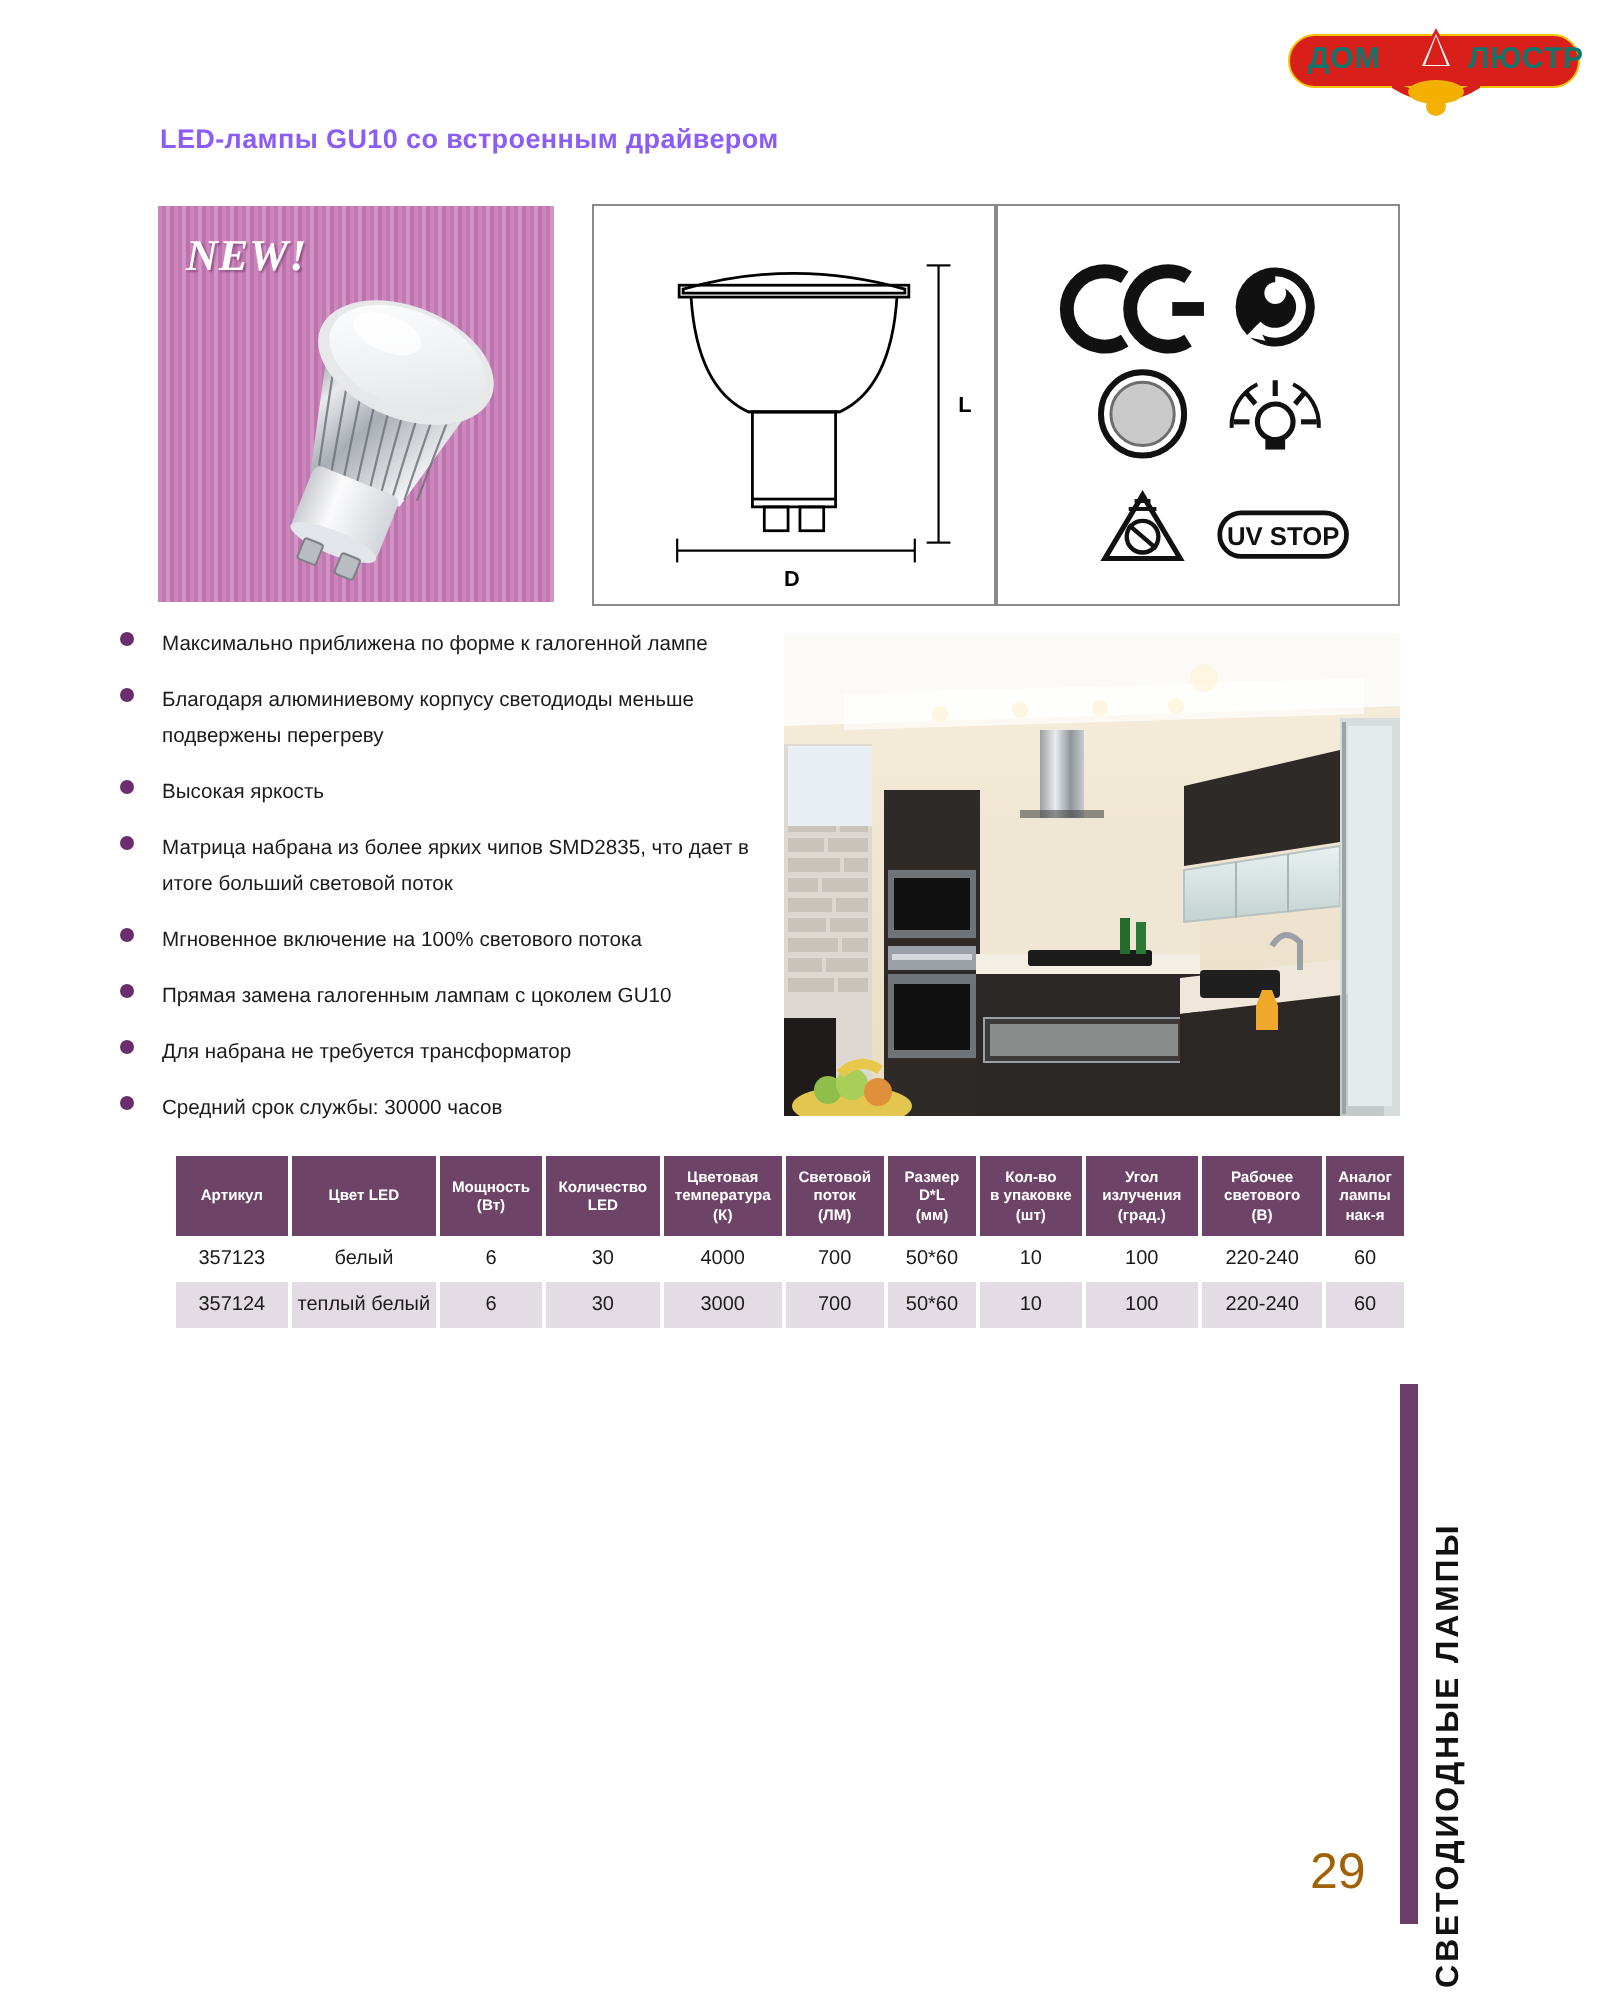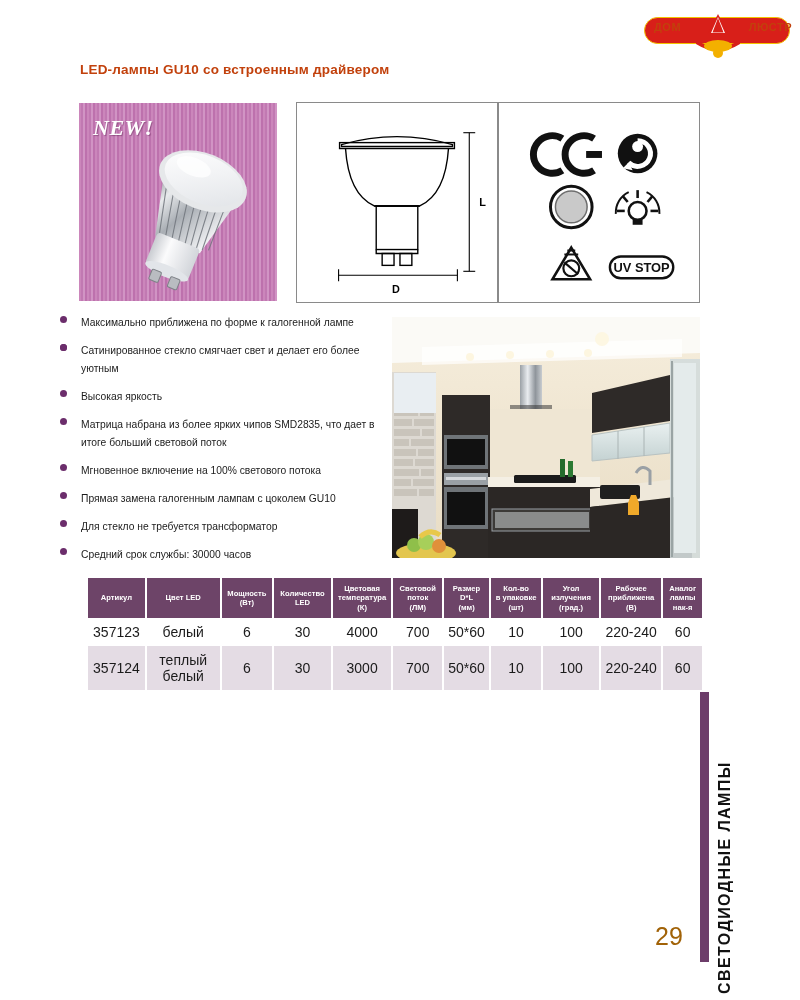--- a/index.html
+++ b/index.html
@@ -22,31 +22,31 @@
   }
   .logo-domain .ru { color: #f0a500; }
   .logo-badge {
     position: absolute; left: 0; top: 13px; width: 150px; height: 45px;
   }
   .logo-pill {
     position: absolute; left: 2px; top: 2px; width: 146px; height: 27px;
     background: #d81f19; border-radius: 14px; border: 1.6px solid #f3c200;
   }
   .logo-word {
-    position: absolute; top: 6px; font-size: 11px; font-weight: bold;
-    color: #c2410c; letter-spacing: .5px; font-family: "Liberation Sans", sans-serif;
+    position: absolute; top: 6px; font-size: 15px; font-weight: bold;
+    color: #0f766e; letter-spacing: .5px; font-family: "Liberation Sans", sans-serif;
   }
   .logo-word.left { left: 12px; }
   .logo-word.right { right: 0; }
   .logo-chand { position: absolute; left: 48px; top: -2px; width: 56px; height: 47px; }
 
   
   .page-title {
     position: absolute; left: 80px; top: 62px;
-    font-size: 13.5px; font-weight: bold; color: #c2410c;
+    font-size: 13.5px; font-weight: bold; color: #8b5cf6;
     letter-spacing: .2px;
   }
 
   
   .panel { position: absolute; border: 1px solid #8a8a8a; background: #fff; text-align: right; }
   #photo-panel { left: 78px; top: 102px; width: 200px; height: 200px; border: 1px solid #fff; overflow: hidden; }
   #draw-panel  { left: 296px; top: 102px; width: 202px; height: 201px; }
   #icons-panel { left: 498px; top: 102px; width: 202px; height: 201px; }
 
   
@@ -93,21 +93,21 @@
     position: absolute; left: 86px; top: 578px;
     width: 618px; border-collapse: separate; border-spacing: 2px 0;
   }
   .spec-table th {
     background: #6d4468; color: #fff;
     font-size: 7.6px; font-weight: bold; line-height: 9.5px;
     padding: 5px 1px; text-align: center; vertical-align: middle;
     height: 40px;
   }
   .spec-table td {
-    font-size: 14px; color: #1b1b1b; text-align: center;
+    font-size: 10px; color: #1b1b1b; text-align: center;
     padding: 6px 1px; height: 22px;
   }
   tr.row-even td { background: #ffffff; }
   tr.row-odd  td { background: #e4dce4; }
 
   
   .side-bar {
     position: absolute; left: 700px; top: 692px; width: 9px; height: 270px;
     background: #6d3d6a;
   }
@@ -277,44 +277,41 @@
     </svg>
   </div>
 
   <div class="bullets">
     <div class="bullet-row">
       <span class="bullet-dot"></span>
       <span class="bullet-text">Максимально приближена по форме к галогенной лампе</span>
     </div>
     <div class="bullet-row">
       <span class="bullet-dot"></span>
-    </div>
-    <div class="bullet-row">
-      <span class="bullet-dot"></span>
-      <span class="bullet-text">Сатинированное стекло смягчает свет и делает его более уютным</span>
+      <span class="bullet-text">Благодаря алюминиевому корпусу светодиоды меньше подвержены перегреву</span>
     </div>
     <div class="bullet-row">
       <span class="bullet-dot"></span>
       <span class="bullet-text">Высокая яркость</span>
     </div>
     <div class="bullet-row">
       <span class="bullet-dot"></span>
       <span class="bullet-text">Матрица набрана из более ярких чипов SMD2835, что дает в итоге больший световой поток</span>
     </div>
     <div class="bullet-row">
       <span class="bullet-dot"></span>
       <span class="bullet-text">Мгновенное включение на 100% светового потока</span>
     </div>
     <div class="bullet-row">
       <span class="bullet-dot"></span>
       <span class="bullet-text">Прямая замена галогенным лампам с цоколем GU10</span>
     </div>
     <div class="bullet-row">
       <span class="bullet-dot"></span>
-      <span class="bullet-text">Для стекло не требуется трансформатор</span>
+      <span class="bullet-text">Для набрана не требуется трансформатор</span>
     </div>
     <div class="bullet-row">
       <span class="bullet-dot"></span>
       <span class="bullet-text">Средний срок службы: 30000 часов</span>
     </div>
   </div>
 
   <div id="kitchen-panel">
     <svg viewBox="0 0 308 241" width="308" height="241">
       <defs>
@@ -430,21 +427,21 @@
       <tr>
         <th style="width:58px"><span>Артикул</span></th>
         <th style="width:76px"><span>Цвет LED</span></th>
         <th style="width:52px"><span>Мощность</span><br><span>(Вт)</span></th>
         <th style="width:58px"><span>Количество</span><br><span>LED</span></th>
         <th style="width:60px"><span>Цветовая</span><br><span>температура</span><br><span>(К)</span></th>
         <th style="width:50px"><span>Световой</span><br><span>поток</span><br><span>(ЛМ)</span></th>
         <th style="width:46px"><span>Размер</span><br><span>D*L</span><br><span>(мм)</span></th>
         <th style="width:52px"><span>Кол-во</span><br><span>в упаковке</span><br><span>(шт)</span></th>
         <th style="width:58px"><span>Угол</span><br><span>излучения</span><br><span>(град.)</span></th>
-        <th style="width:62px"><span>Рабочее</span><br><span>приближена</span><br><span>(В)</span></th>
+        <th style="width:62px"><span>Рабочее</span><br><span>светового</span><br><span>(В)</span></th>
         <th style="width:40px"><span>Аналог</span><br><span>лампы</span><br><span>нак-я</span></th>
       </tr>
     </thead>
     <tbody>
       <tr class="row-even">
         <td>357123</td>
         <td>белый</td>
         <td>6</td>
         <td>30</td>
         <td>4000</td>

